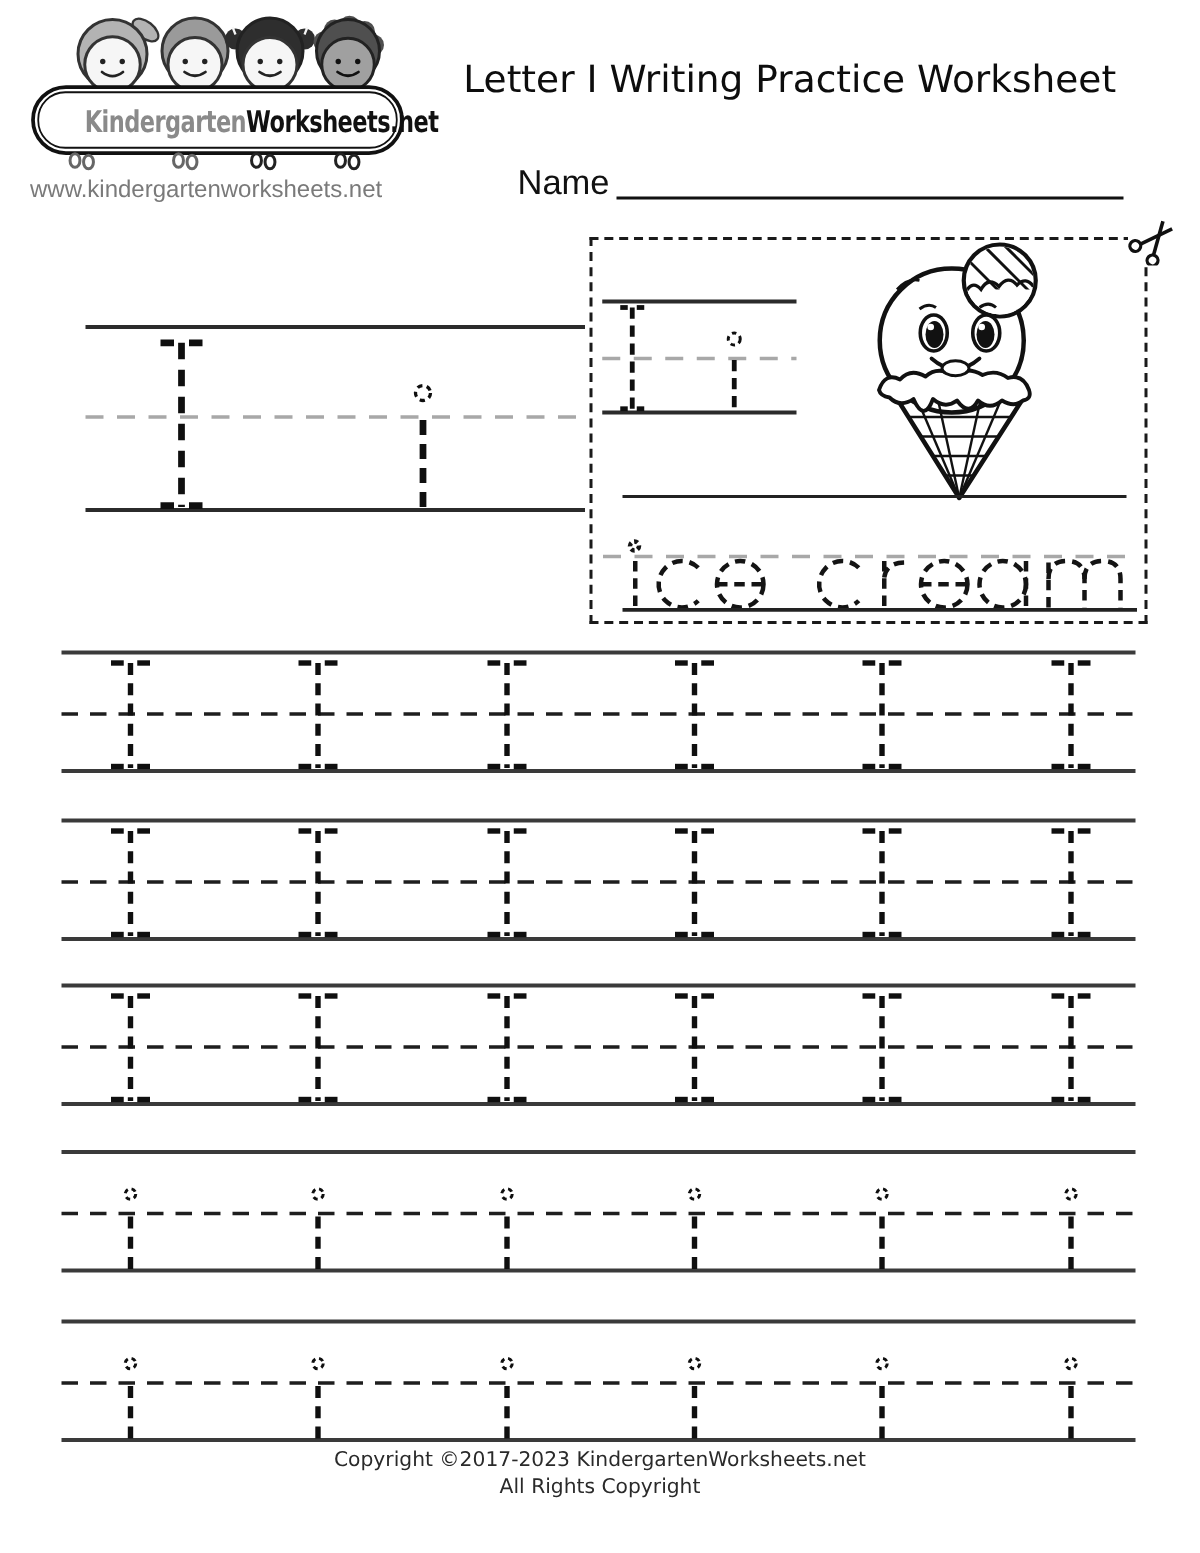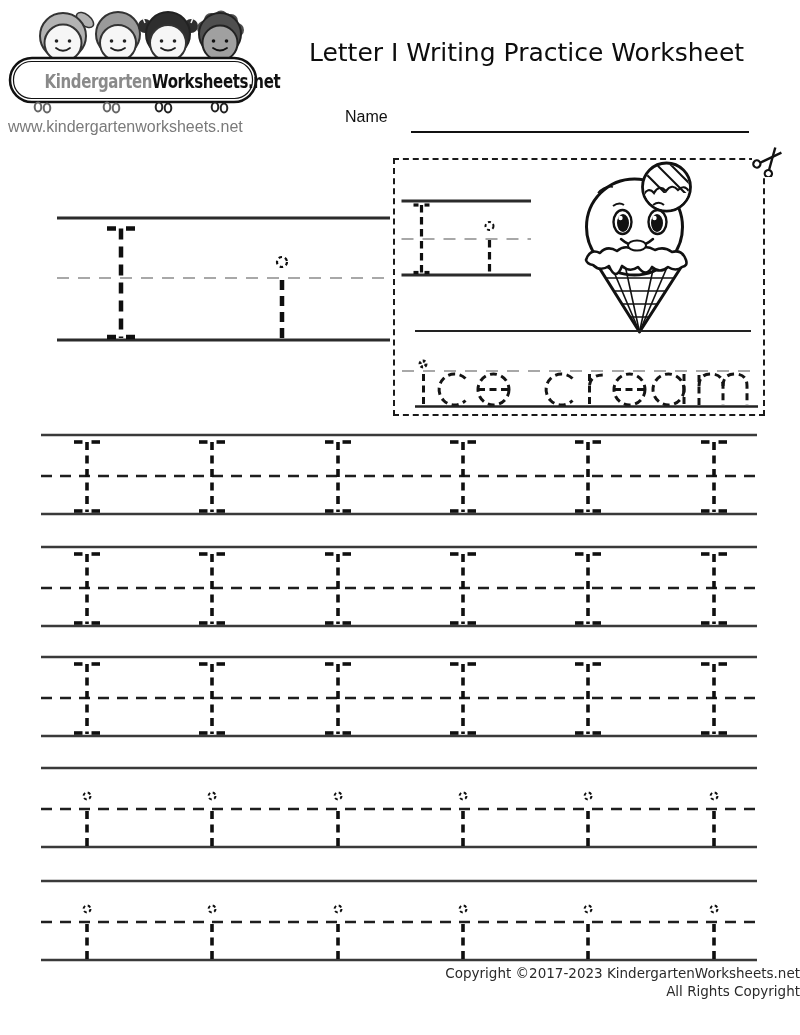--- a/index.html
+++ b/index.html
@@ -1,32 +1,32 @@
 <!DOCTYPE html>
 <html><head>
 <meta charset="utf-8">
 <style>
   html,body{margin:0;padding:0;background:#fff;}
   .page{position:relative;width:800px;height:1035px;background:#fff;overflow:hidden;
         font-family:"DejaVu Sans",sans-serif;color:#111;}
   svg{display:block;}
   
-  .logo{position:absolute;left:8px;top:6px;width:250px;height:140px;}
+  .logo{position:absolute;left:20px;top:6px;width:250px;height:140px;}
   .brand{position:absolute;top:63px;left:7px;width:236px;height:25px;line-height:25px;
          text-align:center;white-space:nowrap;font-weight:bold;font-size:20px;
          transform:scaleX(.75);transform-origin:50% 50%;letter-spacing:-.5px;}
   .brand-gray{color:#8a8a8a;}
   .brand-black{color:#111;}
   .logo-url{position:absolute;top:112px;left:0;width:250px;
             font-family:"Liberation Sans",sans-serif;font-size:16px;color:#7a7a7a;}
   
   .title{position:absolute;left:258px;top:22px;width:505px;margin:16px;text-align:center;
          font-size:25px;font-weight:500;color:#0d0d0d;}
   .name-label{position:absolute;left:345px;top:108px;font-family:"Liberation Sans",sans-serif;
-              font-size:16px;color:#111;}
+              font-size:23px;color:#111;}
   .name-line{position:absolute;left:411px;top:107px;width:338px;height:24px;
              border-bottom:2.5px solid #111;}
   
   .example-box{position:absolute;left:393px;top:158px;width:372px;height:258px;
                border:2.5px dashed #1a1a1a;box-sizing:border-box;}
   .mini{position:absolute;left:5px;top:36px;}
   .icecream{position:absolute;left:165px;top:0px;}
   .ground{position:absolute;left:20px;top:170px;width:336px;border-top:2.5px solid #222;}
   .word{position:absolute;left:5px;top:198px;}
   .scissors{position:absolute;left:752px;top:143px;}
@@ -39,21 +39,21 @@
   .rg{stroke:#0f0f0f;stroke-width:3.6;stroke-dasharray:8 5.5;}
   .rs{stroke:#0f0f0f;stroke-width:3.6;}
   .rd{fill:none;stroke:#0f0f0f;stroke-width:2;stroke-dasharray:3 2.6;}
   
   .gsolid{stroke:#2b2b2b;stroke-width:2.8;}
   .ggray{stroke:#a8a8a8;stroke-width:2.2;stroke-dasharray:12 9;}
   .gglyph{stroke:#0f0f0f;fill:none;}
   .wd{fill:none;stroke:#141414;stroke-width:3;stroke-dasharray:7 4.5;}
   .ink{stroke:#111;fill:none;}
   
-  .footer{position:absolute;left:0;top:964px;width:800px;text-align:right;
+  .footer{position:absolute;left:0;top:964px;width:800px;text-align:center;
           color:#2a2a2a;font-size:13.5px;line-height:18px;}
 </style>
 </head>
 <body>
 
 <div class="page">
 
   <div class="logo">
     <svg width="250" height="112" viewBox="0 0 250 112">
 

